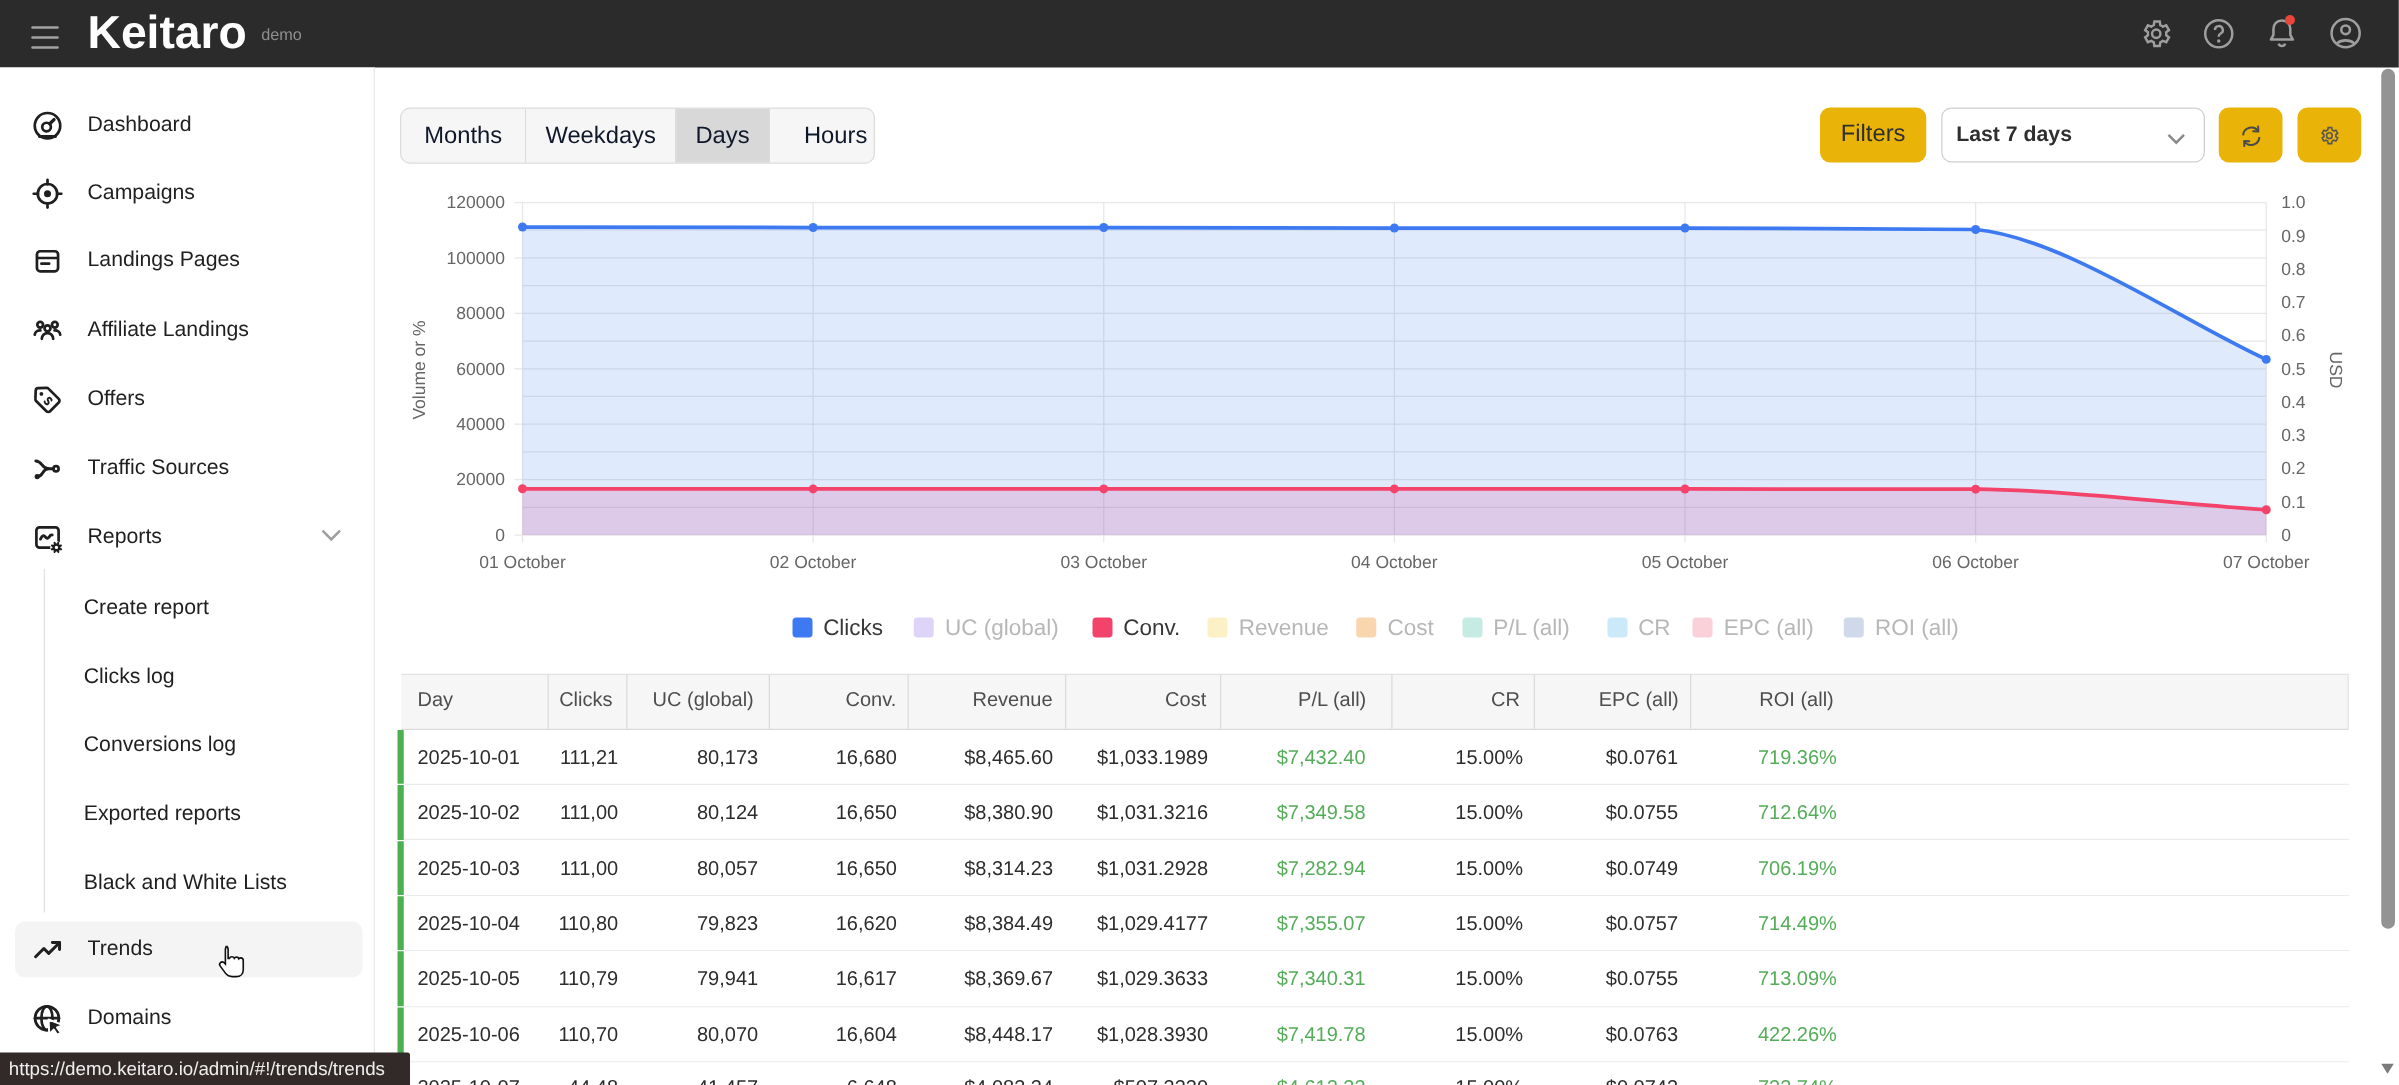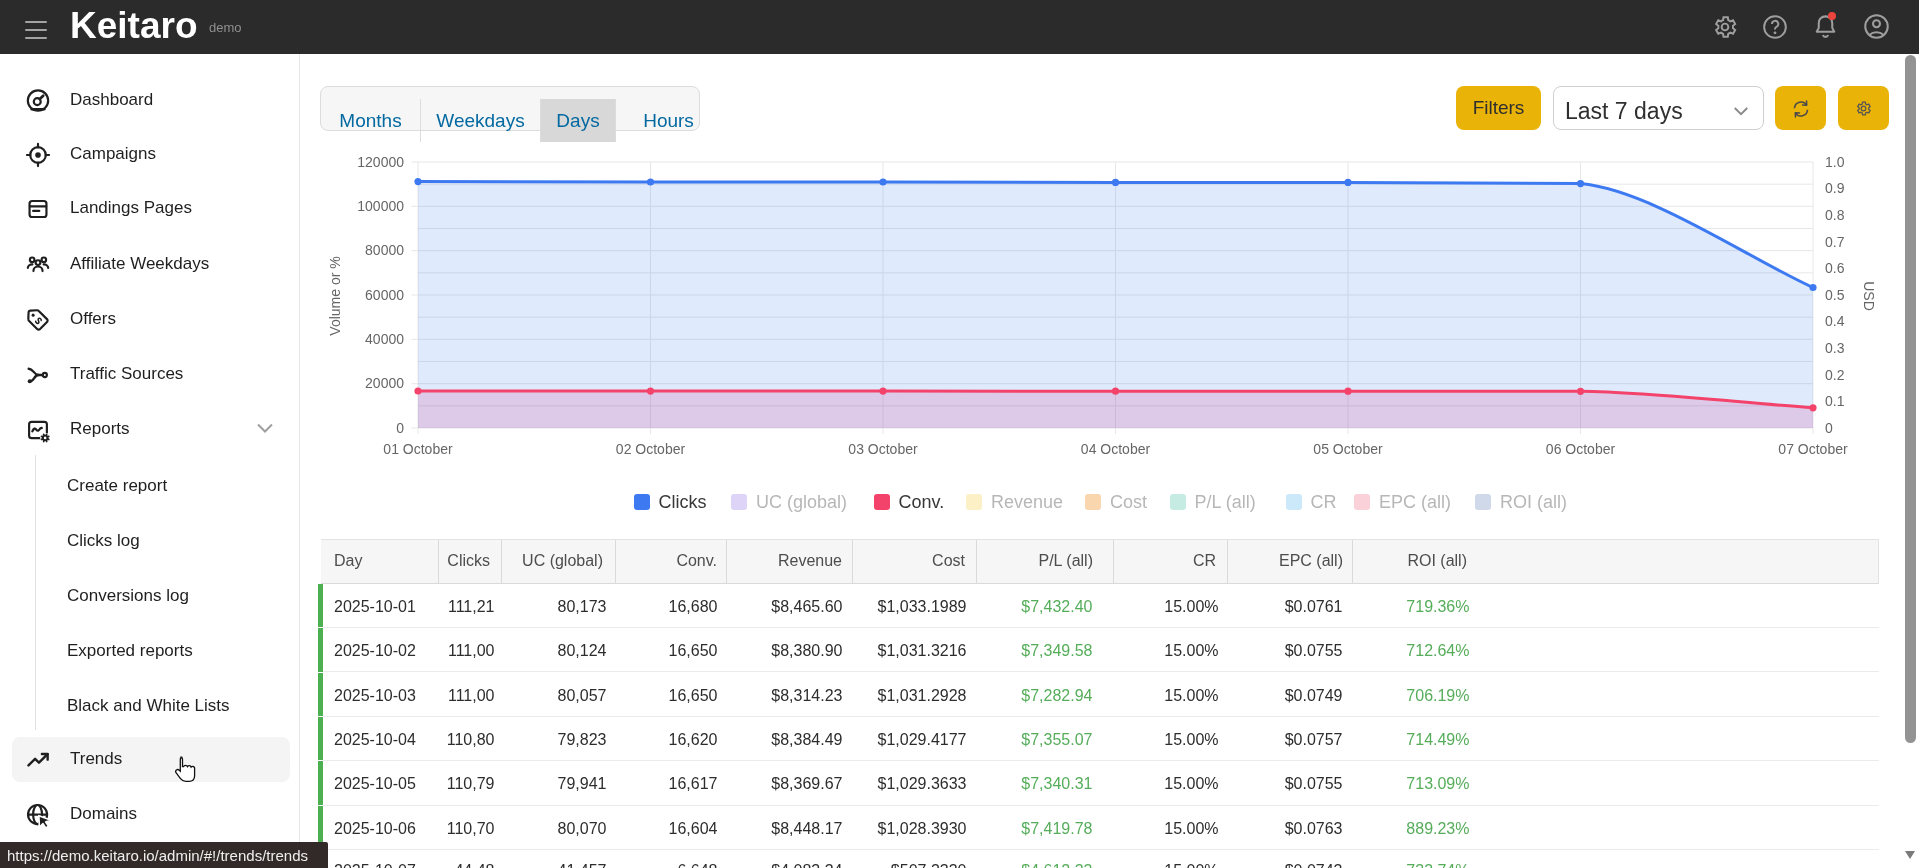--- a/index.html
+++ b/index.html
@@ -18,25 +18,25 @@
 .mi { position:absolute; left:0; width:300px; height:44px; }
 .mi .txt { position:absolute; left:70px; top:12px; font-size:17px; color:#1f1f1f; }
 .mi svg { position:absolute; left:23px; top:9px; width:26px; height:26px; }
 .sub { position:absolute; left:67px; font-size:17px; color:#1f1f1f; }
 #trhl { position:absolute; left:12px; top:737px; width:278px; height:45px; background:#f4f4f4; border-radius:8px; }
 #subline { position:absolute; left:35px; top:455px; width:1px; height:275px; background:#e2e2e2; }
 #statusbar { position:absolute; left:0; top:842px; width:328px; height:26px; background:#322a28; border-top-right-radius:2px; z-index:60; }
 #statusbar span { position:absolute; left:7px; top:5px; font-size:15px; color:#efefef; }
 
 #tabs { position:absolute; left:320px; top:85.5px; width:380px; height:45px; background:#f6f6f6; border:1px solid #dcdcdc; border-radius:8px; }
-.tab { position:absolute; top:12px; height:43px; border-right:1px solid #dcdcdc; font-size:19px; color:#0369a1; text-align:center; line-height:43px; }
+.tab { position:absolute; top:0; height:43px; border-right:1px solid #dcdcdc; font-size:19px; color:#0f172a; text-align:center; line-height:43px; }
 .btn { position:absolute; background:#eab308; border-radius:8px; }
 #filters { left:1456px; top:86px; width:85px; height:44px; font-size:19px; color:#2f2f2f; text-align:center; line-height:44px; }
 #select { position:absolute; left:1553px; top:86px; width:211px; height:44px; background:#fff; border:1px solid #cfcfcf; border-radius:8px; }
-#select span { position:absolute; left:11px; top:11px; font-size:23px; color:#2f2f2f; }
+#select span { position:absolute; left:11px; top:11px; font-size:17px; color:#2f2f2f;font-weight:bold; }
 
 #chart { position:absolute; left:300px; top:140px; }
 
 #legend { position:absolute; left:300px; top:492px; width:1602px; height:20px; }
 .li { position:absolute; top:0; height:20px; display:flex; align-items:center; }
 .li .sq { width:16px; height:16px; border-radius:3px; margin-right:9px; }
 .li .lt { font-size:18px; color:#b7b7b7; }
 .li.on .lt { color:#383838; }
 
 #thead { position:absolute; left:321px; top:539px; width:1558px; height:45px; background:#f6f6f6; border-top:1px solid #e3e3e3; border-bottom:1px solid #dadada; border-right:1px solid #e3e3e3; }
@@ -119,21 +119,21 @@
     </div>
 <div class="mi" style="top:242px">
       <svg class="abs" style="left:25px;top:10px" width="24" height="24" viewBox="0 0 24 24" fill="none" stroke="#1f1f1f" stroke-width="2" stroke-linecap="round" stroke-linejoin="round">
         <circle cx="6.6" cy="7.2" r="2.1"></circle>
         <circle cx="17.4" cy="7.2" r="2.1"></circle>
         <path d="M2.6,14.6 a4,3.4 0 0 1 4.2,-3.2"></path>
         <path d="M21.4,14.6 a4,3.4 0 0 0 -4.2,-3.2"></path>
         <circle cx="12" cy="9.8" r="2.2"></circle>
         <path d="M7.8,17.6 a4.2,4.2 0 0 1 8.4,0"></path>
       </svg>
-      <span class="txt">Affiliate Weekdays</span>
+      <span class="txt">Affiliate Landings</span>
     </div>
 <div class="mi" style="top:297px">
       <svg class="abs" style="left:25px;top:10px" width="24" height="24" viewBox="0 0 24 24" fill="none" stroke="#1f1f1f" stroke-width="2" stroke-linecap="round" stroke-linejoin="round">
         <path d="M12.7,3.6 L20.3,11.2 a1.9,1.9 0 0 1 0,2.7 L13.9,20.3 a1.9,1.9 0 0 1 -2.7,0 L3.6,12.7 a1.9,1.9 0 0 1 -0.55,-1.5 L3.3,5.1 a1.9,1.9 0 0 1 1.8,-1.8 L11.2,3 a1.9,1.9 0 0 1 1.5,0.6 Z"></path>
         <circle cx="7.5" cy="7.5" r="1.4" fill="#1f1f1f" stroke="none"></circle>
         <path d="M14.1,10.6 c-0.5,-1.0 -2.4,-1.0 -2.9,0.1 c-0.4,0.9 0.5,1.5 1.3,1.8 c0.8,0.3 1.7,0.9 1.3,1.9 c-0.5,1.1 -2.4,1.1 -3.0,0.1" stroke-width="1.4" fill="none" transform="rotate(42 12.2 12.6)"></path>
       </svg>
       <span class="txt">Offers</span>
     </div>
 <div class="mi" style="top:352px">
@@ -431,21 +431,21 @@
     <div class="row" style="top:805.7px">
       <span class="cell" style="left:11px;text-align:left">2025-10-06</span>
       <span class="cell" style="left:171.5px;width:150px;margin-left:-150px">110,70</span>
       <span class="cell" style="left:283.5px;width:150px;margin-left:-150px">80,070</span>
       <span class="cell" style="left:394.5px;width:150px;margin-left:-150px">16,604</span>
       <span class="cell" style="left:519.5px;width:150px;margin-left:-150px">$8,448.17</span>
       <span class="cell" style="left:643.5px;width:150px;margin-left:-150px">$1,028.3930</span>
       <span class="cell green" style="left:769.5px;width:150px;margin-left:-150px">$7,419.78</span>
       <span class="cell" style="left:895.5px;width:150px;margin-left:-150px">15.00%</span>
       <span class="cell" style="left:1019.5px;width:150px;margin-left:-150px">$0.0763</span>
-      <span class="cell green" style="left:1146.5px;width:150px;margin-left:-150px">889.23%</span>
+      <span class="cell green" style="left:1146.5px;width:150px;margin-left:-150px">422.26%</span>
     </div>
     <div class="gbar" style="top:805.7px"></div>
     <div class="row r7" style="top:850.1px">
       <span class="cell" style="left:11px;text-align:left">2025-10-07</span>
       <span class="cell" style="left:171.5px;width:150px;margin-left:-150px">44,48</span>
       <span class="cell" style="left:283.5px;width:150px;margin-left:-150px">41,457</span>
       <span class="cell" style="left:394.5px;width:150px;margin-left:-150px">6,648</span>
       <span class="cell" style="left:519.5px;width:150px;margin-left:-150px">$4,083.34</span>
       <span class="cell" style="left:643.5px;width:150px;margin-left:-150px">$507.3330</span>
       <span class="cell green" style="left:769.5px;width:150px;margin-left:-150px">$4,612.33</span>

